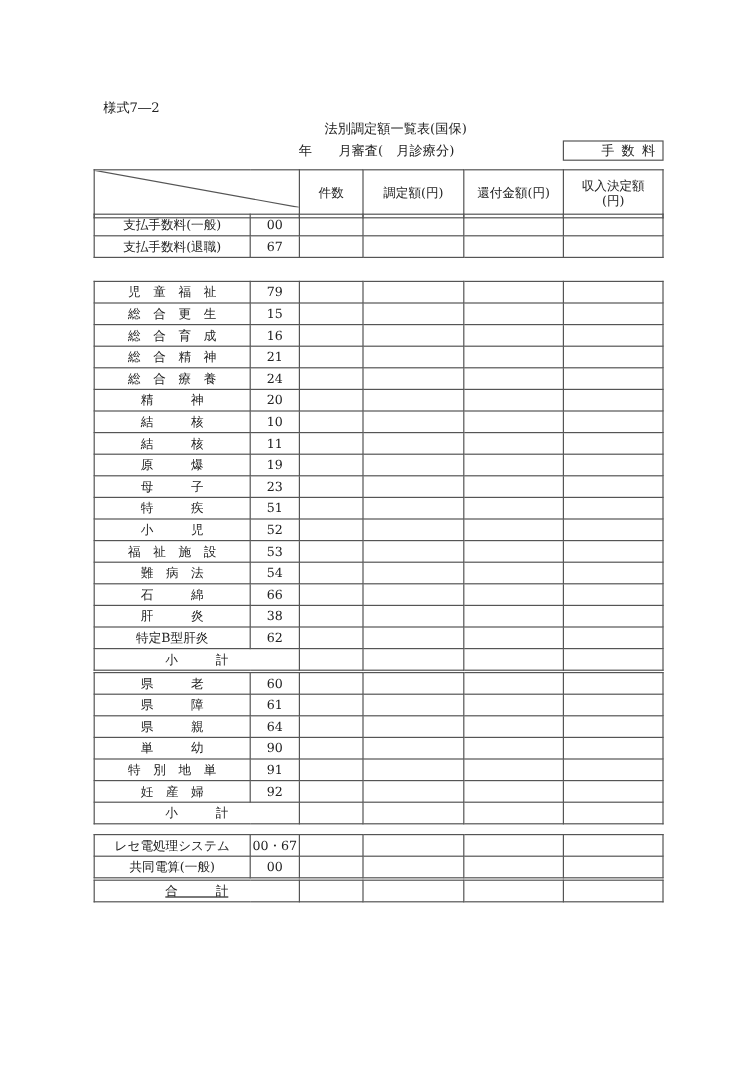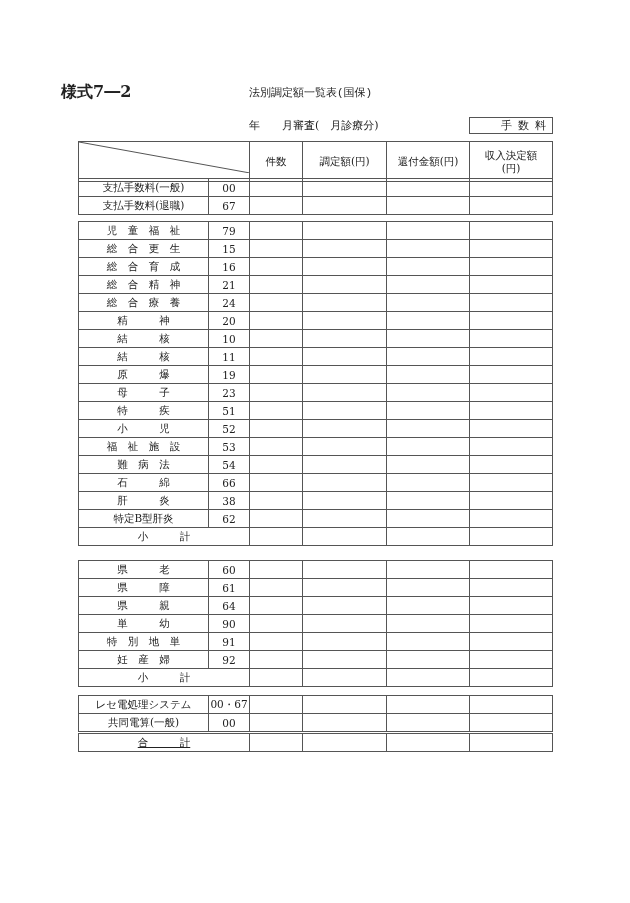--- a/index.html
+++ b/index.html
@@ -1,22 +1,22 @@
 <!DOCTYPE html>
 <html><head>
 <meta charset="utf-8">
 <style>
   html, body { margin:0; padding:0; }
   body {
     width:630px; height:903px; background:#ffffff; position:relative;
     font-family:"DejaVu Serif","Liberation Serif",serif; color:#222; overflow:hidden;
   }
   .abs { position:absolute; }
-  .form-id { left:61px; top:82px; font-size:16px;font-weight:bold; }
-  .title { left:249px; top:85px; width:140px; text-align:left; font-size:11px;font-family:Liberation Mono, monospace; }
+  .form-id { left:86px; top:82px; font-size:11px; }
+  .title { left:249px; top:100px; width:140px; text-align:right; font-size:11px; }
   .subtitle { left:249px; top:118px; font-size:11px; white-space:pre; }
   .fee-box {
     left:469px; top:117px; width:82px; height:15px; border:1px solid #555;
     font-size:11px; text-align:right; line-height:15px; letter-spacing:6px; box-sizing:content-box;
   }
   table { border-collapse:collapse; position:absolute; left:78px; table-layout:fixed; }
   td { border:1px solid #555; padding:0; font-size:10.5px; text-align:center; vertical-align:middle; white-space:pre; overflow:hidden; }
   col.c-label { width:130px; }
   col.c-code { width:41px; }
   col.c-count { width:53px; }
@@ -83,21 +83,21 @@
         <td>支払手数料(退職)</td>
         <td>67</td>
         <td></td>
         <td></td>
         <td></td>
         <td></td>
       </tr>
     </tbody>
 </table>
 
-<table style="top:221px;padding-left:24px;">
+<table style="top:234px;padding-left:24px;">
   <colgroup>
       <col class="c-label">
       <col class="c-code">
       <col class="c-count">
       <col class="c-adj">
       <col class="c-ref">
       <col class="c-rev">
     </colgroup>
   <tbody>
       <tr class="r">

